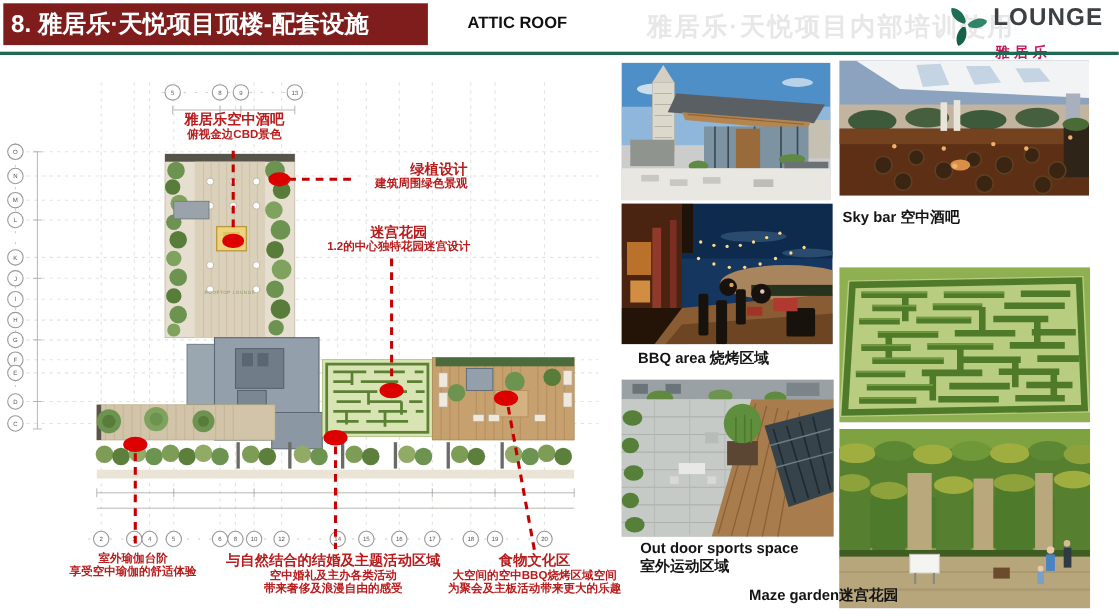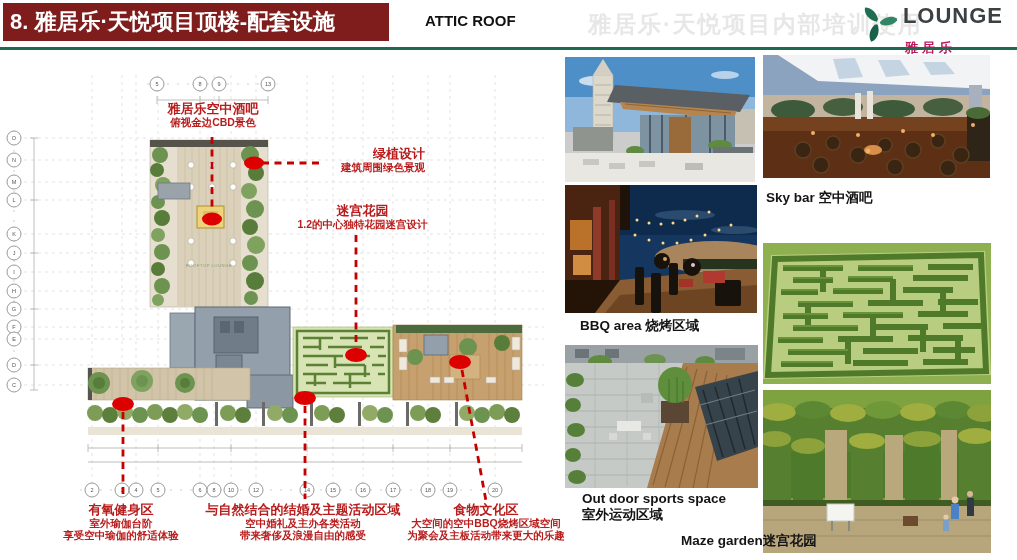--- a/index.html
+++ b/index.html
@@ -300,21 +300,20 @@
   </div>
   <div class="note" style="left:300px;top:146px;width:125px;text-align:right;">
     <div class="t">绿植设计</div>
     <div class="s">建筑周围绿色景观</div>
   </div>
   <div class="note" style="left:285px;top:203px;width:155px;">
     <div class="t">迷宫花园</div>
     <div class="s">1.2的中心独特花园迷宫设计</div>
   </div>
   <div class="note" style="left:40px;top:502px;width:162px;">
-    <div class="t">有氧健身区</div>
     <div class="s">室外瑜伽台阶</div>
     <div class="s">享受空中瑜伽的舒适体验</div>
   </div>
   <div class="note" style="left:202px;top:502px;width:202px;">
     <div class="t">与自然结合的结婚及主题活动区域</div>
     <div class="s">空中婚礼及主办各类活动</div>
     <div class="s">带来奢侈及浪漫自由的感受</div>
   </div>
   <div class="note" style="left:400px;top:502px;width:172px;">
     <div class="t">食物文化区</div>

